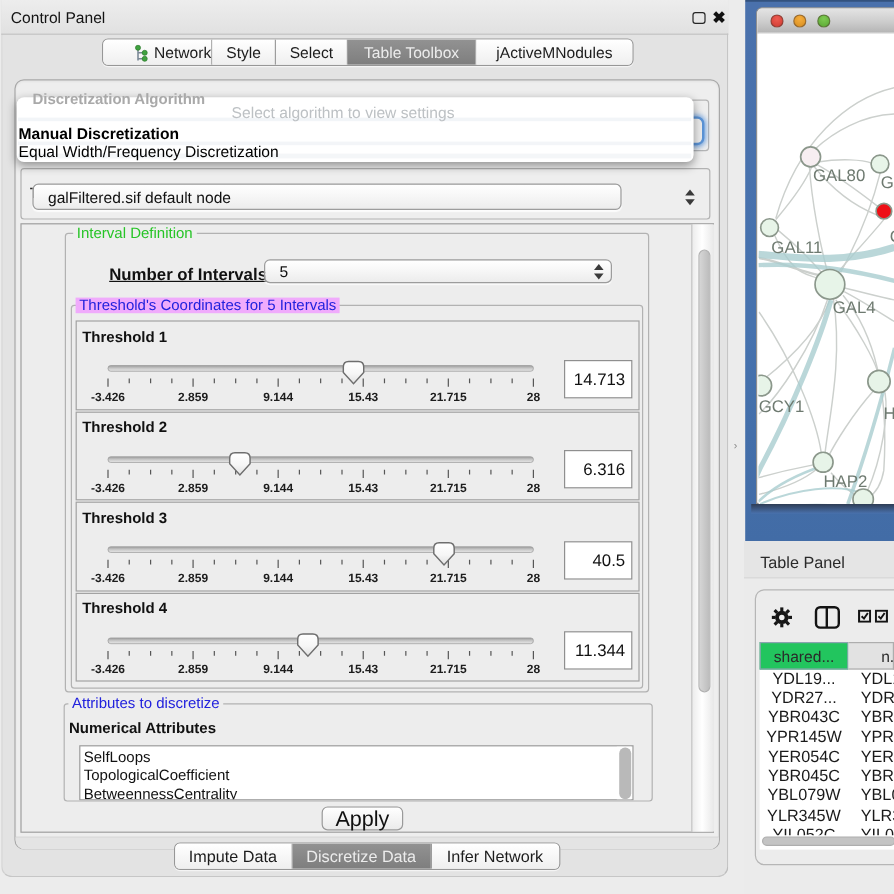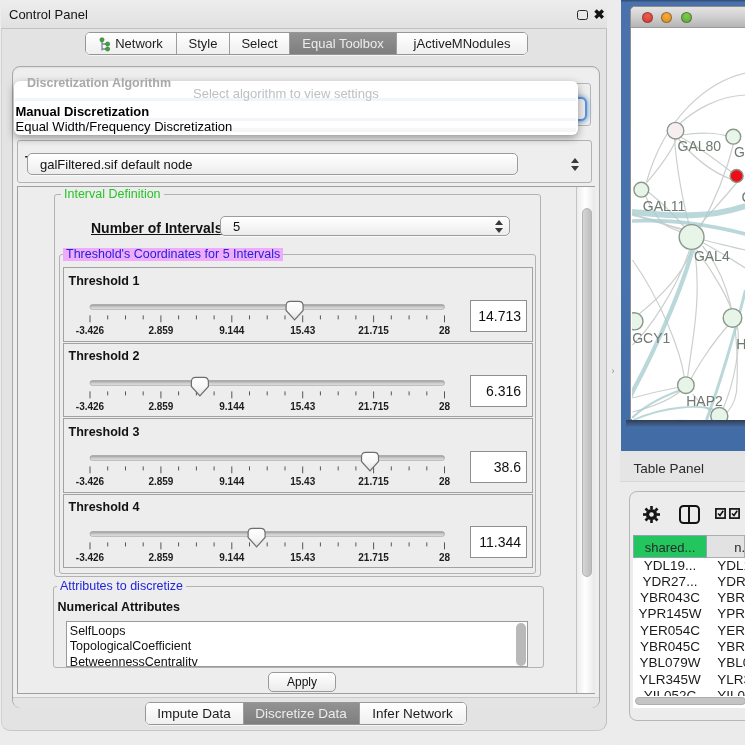--- a/index.html
+++ b/index.html
@@ -21,29 +21,29 @@
 .vbox{position:absolute;background:#fff;border:1px solid #8f8f8f;font-size:14px;color:#111;
  text-align:right;}
 </style></head><body>
 
 <div class="abs" style="left:1px;top:0;width:606px;height:731px;background:#e3e3e3;border-radius:0 0 9px 9px;border-left:1px solid #d2d2d2;border-right:1px solid #bdbdbd;border-bottom:1px solid #c6c6c6;"></div>
 <div class="abs" style="left:1px;top:0;width:606px;height:29px;background:linear-gradient(#ededed,#e1e1e1);border-bottom:1px solid #c2c2c2;"></div>
 <div class="abs" style="left:9px;top:7px;font-size:13px;color:#141414;">Control Panel</div>
 <div class="abs" style="left:577px;top:9.5px;width:10.5px;height:10px;border:1.7px solid #262626;border-radius:2.5px;"></div>
 <div class="abs b" style="left:593.5px;top:6px;font-size:13.5px;color:#111;">✖</div>
 <div class="seg" style="left:85px;top:32px;">
-<div style="width:91px;"><svg width="12" height="15" viewBox="0 0 12 15" style="margin-right:4px;margin-top:1px;">
+<div style="width:91px;justify-content:flex-end;"><svg width="12" height="15" viewBox="0 0 12 15" style="margin-right:4px;margin-top:1px;">
         <path d="M3,3 L3,13.5 M3,7 L8,7 M3,12 L8,12" stroke="#7a8896" stroke-width="1.3" fill="none"></path>
         <circle cx="3" cy="2.8" r="2.1" fill="#3fa23f" stroke="#2e7a2e" stroke-width="0.6"></circle>
         <circle cx="8.6" cy="7" r="2.1" fill="#3fa23f" stroke="#2e7a2e" stroke-width="0.6"></circle>
         <circle cx="8.6" cy="12" r="2.1" fill="#3fa23f" stroke="#2e7a2e" stroke-width="0.6"></circle>
       </svg>Network</div>
 <div style="width:53px;">Style</div>
 <div style="width:60px;">Select</div>
-<div class="sel" style="width:107px;">Equal Toolbox</div>
+<div class="sel" style="width:107px;">Table Toolbox</div>
 <div style="width:130px;">jActiveMNodules</div>
 </div>
 <div class="abs" style="left:12px;top:66px;width:588px;height:642px;background:#eeeeee;border:1px solid #a8a8a8;border-radius:8px;box-shadow:inset 0 1px 2px rgba(0,0,0,0.06);"></div>
 <div class="abs" style="left:13px;top:697px;width:586px;height:10.5px;background:#e4e4e4;border-top:1px solid #c9c9c9;border-radius:0 0 8px 8px;"></div>
 <div class="grp" style="left:17px;top:83px;width:574px;height:43px;border-color:#b5b5b5;"></div>
 <div class="abs" style="left:560px;top:97px;width:27px;height:24px;border:2px solid #5b93d5;border-radius:6px;background:#ececec;box-shadow:0 0 4px 1px rgba(88,148,220,0.8);"></div>
 <div class="grp" style="left:17px;top:140px;width:575px;height:43px;"></div>
 <div class="gtitle b" style="left:22px;top:135px;color:#1a1a1a;margin-top:20px;">Table Data</div>
 <div class="combo" style="left:27px;top:152.5px;width:491px;height:22px;">
     <span class="txt" style="line-height:21px;">galFiltered.sif default node</span>
@@ -207,21 +207,21 @@
       <line x1="380.5" y1="18.4" x2="380.5" y2="25.3" stroke="#565656" stroke-width="1"></line>
       <text x="26.0" y="37" font-size="10" font-weight="bold" fill="#1c1c1c" text-anchor="middle" font-family="Liberation Sans">-3.426</text>
       <text x="96.9" y="37" font-size="10" font-weight="bold" fill="#1c1c1c" text-anchor="middle" font-family="Liberation Sans">2.859</text>
       <text x="167.8" y="37" font-size="10" font-weight="bold" fill="#1c1c1c" text-anchor="middle" font-family="Liberation Sans">9.144</text>
       <text x="238.7" y="37" font-size="10" font-weight="bold" fill="#1c1c1c" text-anchor="middle" font-family="Liberation Sans">15.43</text>
       <text x="309.6" y="37" font-size="10" font-weight="bold" fill="#1c1c1c" text-anchor="middle" font-family="Liberation Sans">21.715</text>
       <text x="380.5" y="37" font-size="10" font-weight="bold" fill="#1c1c1c" text-anchor="middle" font-family="Liberation Sans">28</text>
       <path d="M 297.5,13.4 L 297.5,8.9 Q 297.5,4.3 301.9,4.3 L 310.1,4.3 Q 314.5,4.3 314.5,8.9 L 314.5,13.4 L 306.0,22.8 Z" fill="url(#th)" stroke="#6e6e6e" stroke-width="1.2"></path>
     </svg>
   </div>
-<div class="vbox" style="left:470px;top:450.5px;width:57px;height:32px;line-height:30px;padding-right:5px;">38.6</div>
+<div class="vbox" style="left:470px;top:450.5px;width:57px;height:32px;line-height:30px;padding-right:5px;">40.5</div>
 <div class="abs" style="left:62.5px;top:493.5px;width:470.5px;height:74.5px;border:1px solid #a2a2a2;"></div>
 <div class="abs b" style="left:68.5px;top:500.0px;font-size:12.5px;color:#111;">Threshold 4</div>
 <div class="abs" style="left:64px;top:523.5px;width:392px;height:42px;">
     <svg width="392" height="42" viewBox="0 0 392 42" style="position:absolute;left:0;top:0;">
       <defs>
         <linearGradient id="tg" x1="0" y1="0" x2="0" y2="1">
           <stop offset="0" stop-color="#9d9d9d"></stop>
           <stop offset="0.5" stop-color="#c9c9c9"></stop>
           <stop offset="1" stop-color="#e8e8e8"></stop>
         </linearGradient>
@@ -264,21 +264,21 @@
   </div>
 <div class="vbox" style="left:470px;top:526.0px;width:57px;height:32px;line-height:30px;padding-right:5px;">11.344</div>
 <div class="grp" style="left:52.5px;top:586px;width:491px;height:82px;"></div>
 <div class="gtitle" style="left:57px;top:579.5px;color:#2222dd;background:#ededed;">Attributes to discretize</div>
 <div class="abs b" style="left:57.5px;top:600px;font-size:12.5px;color:#111;">Numerical Attributes</div>
 <div class="abs" style="left:65.8px;top:620.5px;width:462.7px;height:46px;background:#fff;border:1px solid #9a9a9a;overflow:hidden;">
     <div style="position:absolute;left:3px;top:2px;font-size:12.5px;color:#111;line-height:15.7px;">SelfLoops<br>TopologicalCoefficient<br>BetweennessCentrality</div>
     <div style="position:absolute;right:1px;top:0;width:12px;height:46px;background:#fff;"></div>
     <div style="position:absolute;right:1.5px;top:1px;width:10px;height:43px;background:#b9b9b9;border-radius:5px;"></div>
   </div>
-<div class="abs" style="left:268px;top:671.5px;width:68px;height:20px;background:linear-gradient(#ffffff,#ebebeb);border:1px solid #9a9a9a;border-radius:5px;text-align:center;font-size:12px;line-height:19px;color:#111;">Apply</div>
+<div class="abs" style="left:268px;top:671.5px;width:68px;height:20px;background:linear-gradient(#ffffff,#ebebeb);border:1px solid #9a9a9a;border-radius:5px;text-align:center;font-size:18px;line-height:19px;color:#111;">Apply</div>
 <div class="seg" style="left:144.5px;top:702px;">
 <div style="width:98px;font-size:13.5px;">Impute Data</div>
 <div class="sel" style="width:116px;font-size:13.5px;">Discretize Data</div>
 <div style="width:106px;font-size:13.5px;">Infer Network</div>
 </div>
 <div class="abs" style="left:621px;top:0;width:124px;height:450.5px;background:linear-gradient(#33527e,#33527e 1px,#4a71ac 2px,#4672ae 60%,#426ca6);"></div>
 <div class="abs" style="left:626px;top:420px;width:119px;height:8px;background:linear-gradient(#2e3d55,#3d5a86 55%,#4a71ac);"></div>
 <div class="abs" style="left:630px;top:6px;width:130px;height:414px;border:1px solid #8e8e8e;background:#fff;border-radius:5px 0 0 0;"></div>
 <div class="abs" style="left:631px;top:7px;width:128px;height:21px;background:linear-gradient(#e4e4e4,#cdcdcd 55%,#b5b5b5);border-bottom:1px solid #9a9a9a;border-radius:4px 0 0 0;"></div>
 <div class="abs" style="left:641.8px;top:11.5px;width:11px;height:11px;border-radius:50%;background:radial-gradient(circle at 50% 30%, #ee5b51, #ce3a31);border:0.5px solid rgba(80,60,50,0.5);"></div>

